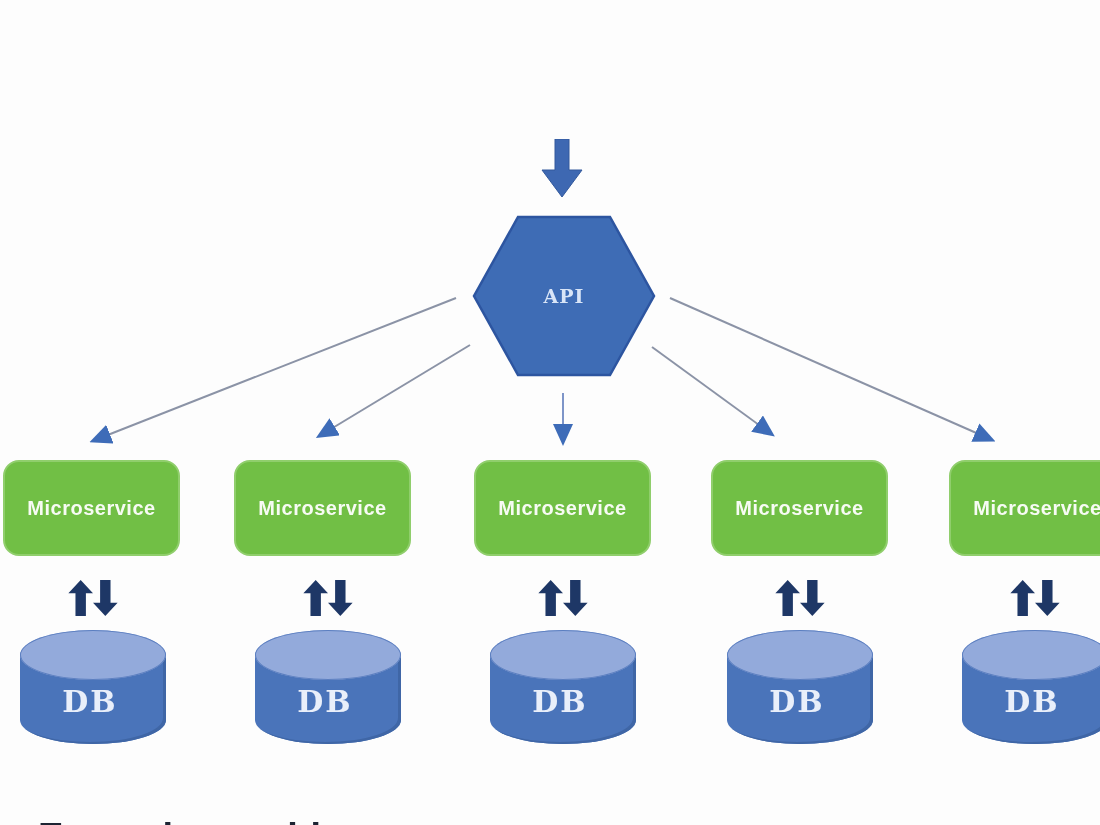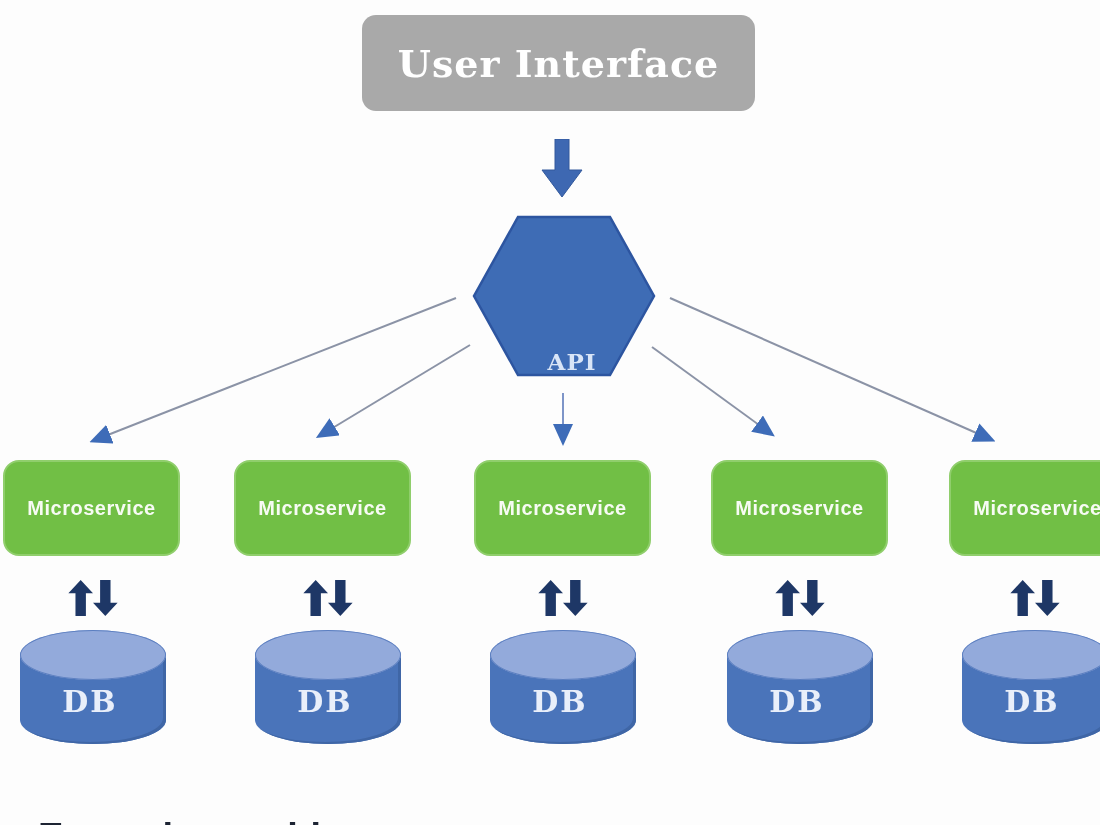--- a/index.html
+++ b/index.html
@@ -20,23 +20,23 @@
     letter-spacing:1px;
   }
 
   
   .block-arrow{position:absolute;left:541px;top:139px;width:42px;height:58px;}
 
   
   .hex-wrap{position:absolute;left:472px;top:215px;width:184px;height:162px;}
   .hex-wrap svg{position:absolute;left:0;top:0;}
   .hex-label{
-    position:absolute;left:8px;top:0;width:100%;height:100%;
-    display:flex;flex-direction:column;align-items:center;justify-content:flex-end;
-    font-family:"DejaVu Serif",serif;font-weight:bold;font-size:23px;line-height:1.3;
+    position:absolute;left:0;top:0;width:100%;height:100%;
+    display:flex;flex-direction:column;align-items:center;justify-content:center;
+    font-family:"DejaVu Serif",serif;font-weight:bold;font-size:19px;line-height:1.3;
     color:#d9e5f7;letter-spacing:1px;
   }
 
   
   .connectors{position:absolute;left:0;top:0;width:1100px;height:825px;pointer-events:none;}
 
   
   .ms-box{
     position:absolute;top:460px;width:177px;height:96px;
     background:#71bf45;border:2px solid #90ce6c;border-radius:16px;
@@ -77,23 +77,20 @@
     position:absolute;left:38px;top:816px;
     font-family:"Liberation Sans",sans-serif;font-weight:600;font-size:38px;
     color:#1d2433;white-space:nowrap;
   }
 </style>
 </head>
 <body>
 
 <div class="stage">
 
-  <div class="ui-box">
-    <span class="lbl">User Interface</span>
-  </div>
 
   <svg class="block-arrow" viewBox="0 0 42 58">
     <polygon points="14,0 28,0 28,31 41,31 21,58 1,31 14,31" fill="#3e68b2" stroke="#33599c" stroke-width="1"></polygon>
   </svg>
 
   <div class="hex-wrap">
     <svg width="184" height="162" viewBox="0 0 184 162">
       <polygon points="46,2 138,2 182,81 138,160 46,160 2,81" fill="#3e6cb5" stroke="#2d55a0" stroke-width="2.5"></polygon>
     </svg>
     <div class="hex-label">

